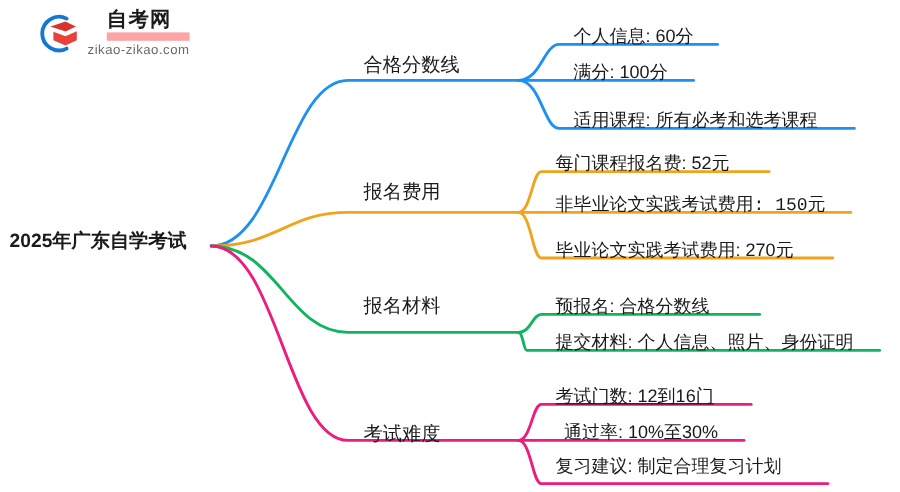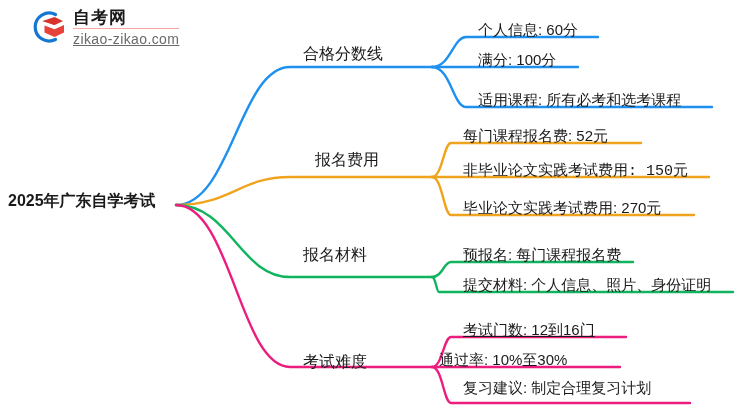--- a/index.html
+++ b/index.html
@@ -44,28 +44,28 @@
     flex-direction: column;
     justify-content: center;
     line-height: 1;
   }
   .logo-title {
     font-size: 17px;
     font-weight: bold;
     color: #1a1a1a;
     letter-spacing: 1px;
     padding-bottom: 2px;
-    border-bottom: 1px solid #fca5a5;
+    border-bottom: 7px solid #fca5a5;
+    margin-left: 16px;
   }
   .logo-sub {
-    font-size: 14px;
+    font-size: 11px;
     color: #6a6a6a;
     letter-spacing: 0.4px;
     padding-top: 3px;
-    text-decoration: underline;
   }
 
   
   .root-node {
     position: absolute;
     left: 8px;
     top: 191px;
     font-size: 16px;
     color: #1a1a1a;
     white-space: nowrap;
@@ -124,24 +124,24 @@
     <path d="M 432 367 C 442.45 367 443.78 403 451 403 L 690 403" fill="none" stroke="#ec1d7e" stroke-width="2.4" stroke-linecap="round"></path>
   </svg>
 
 <div class="root-node">2025年广东自学考试</div>
 
 <div id="label-layer">
     <div class="branch-label" style="left: 303px; top: 44px;">合格分数线</div>
     <div class="leaf-label" style="left: 478px; top: 21px;">个人信息: 60分</div>
     <div class="leaf-label" style="left: 478px; top: 51px;">满分: 100分</div>
     <div class="leaf-label" style="left: 478px; top: 91px;">适用课程: 所有必考和选考课程</div>
-    <div class="branch-label" style="left: 303px; top: 150px; margin-left: 12px;">报名费用</div>
+    <div class="branch-label" style="left: 303px; top: 150px;">报名费用</div>
     <div class="leaf-label" style="left: 463px; top: 127px;">每门课程报名费: 52元</div>
     <div class="leaf-label" style="left: 463px; top: 161px; font-family: Liberation Mono, monospace;">非毕业论文实践考试费用: 150元</div>
     <div class="leaf-label" style="left: 463px; top: 199px;">毕业论文实践考试费用: 270元</div>
     <div class="branch-label" style="left: 303px; top: 245px;">报名材料</div>
-    <div class="leaf-label" style="left: 463px; top: 246px;">预报名: 每门课程报名费</div>
+    <div class="leaf-label" style="left: 463px; top: 246px;">预报名: 合格分数线</div>
     <div class="leaf-label" style="left: 463px; top: 276px;">提交材料: 个人信息、照片、身份证明</div>
     <div class="branch-label" style="left: 303px; top: 335px; margin-top: 17px;">考试难度</div>
     <div class="leaf-label" style="left: 463px; top: 321px; text-decoration: underline;">考试门数: 12到16门</div>
-    <div class="leaf-label" style="left: 439px; top: 351px;">通过率: 10%至30%</div>
+    <div class="leaf-label" style="left: 470px; top: 351px;">通过率: 10%至30%</div>
     <div class="leaf-label" style="left: 463px; top: 379px;">复习建议: 制定合理复习计划</div>
   </div>
 
 </body></html>

